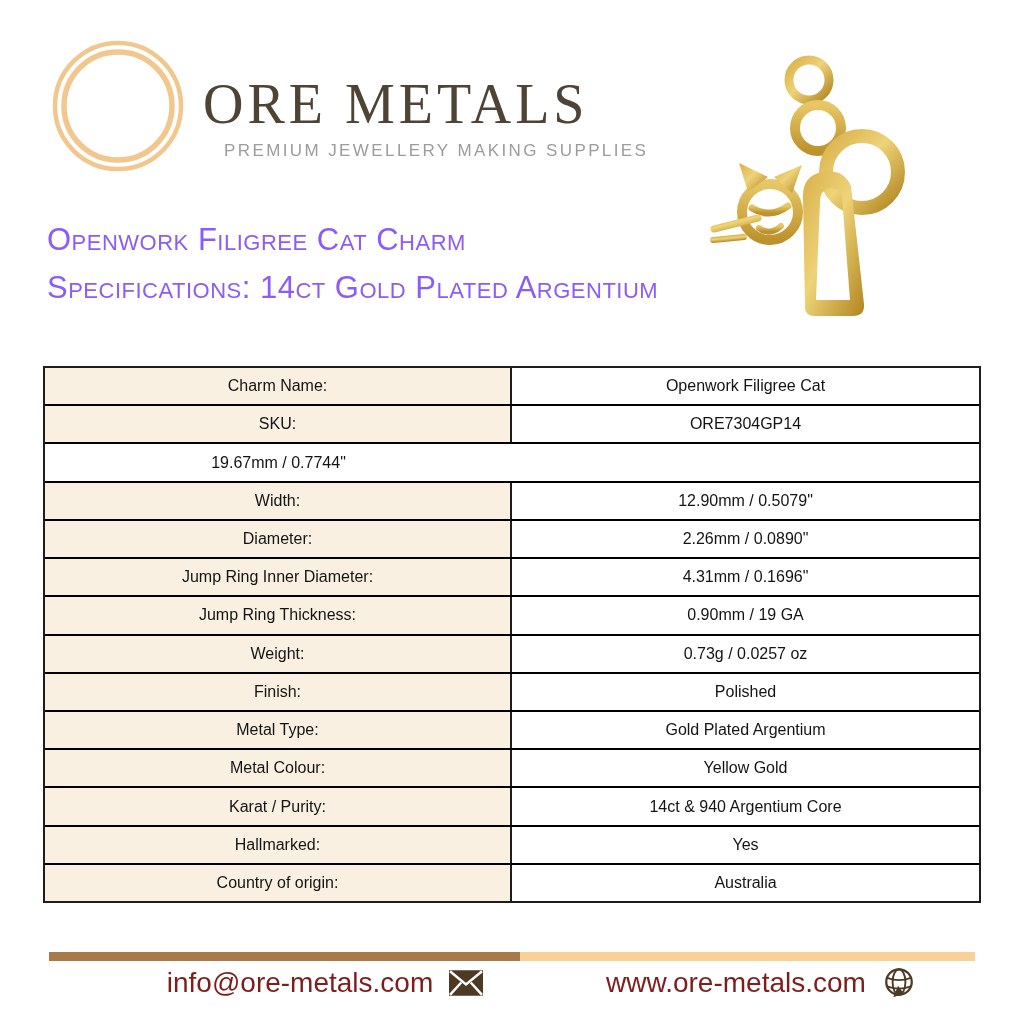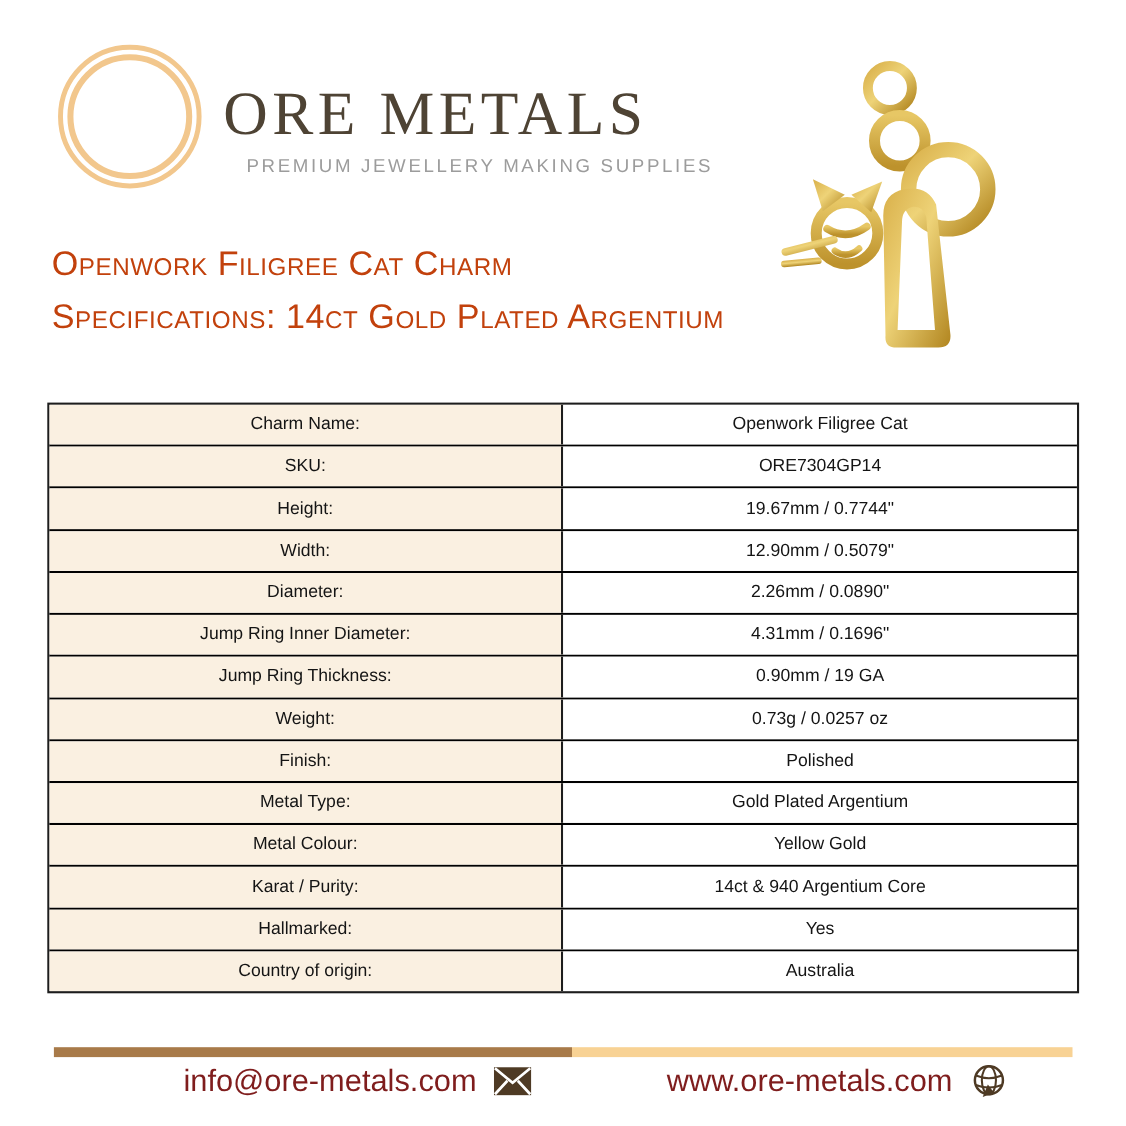--- a/index.html
+++ b/index.html
@@ -16,21 +16,21 @@
   }
   .brand-tagline{
     position:absolute;left:224px;top:141px;
     font-size:17px;letter-spacing:2.4px;color:#9c9c9c;white-space:nowrap;
   }
   
   .charm{position:absolute;left:702px;top:16px;width:290px;height:330px;}
   
   .title-line{
     position:absolute;left:47px;
-    font-size:31px;color:#c2410c;font-variant:small-caps;
+    font-size:31px;color:#8b5cf6;font-variant:small-caps;
     letter-spacing:0.5px;white-space:nowrap;
   }
   .title-1{top:222px;}
   .title-2{top:270px;}
   
   .spec-table{
     position:absolute;left:43px;top:366px;width:938px;height:537px;
     display:flex;flex-direction:column;
     border:2px solid #1d1d1d;box-sizing:border-box;
   }
@@ -111,21 +111,20 @@
       <div class="spec-cell spec-label">Charm Name:</div>
       <div class="spec-cell spec-value">Openwork Filigree Cat</div>
     </div>
 
     <div class="spec-row">
       <div class="spec-cell spec-label">SKU:</div>
       <div class="spec-cell spec-value">ORE7304GP14</div>
     </div>
 
     <div class="spec-row">
-      <div class="spec-cell spec-label">Height:</div>
       <div class="spec-cell spec-value">19.67mm / 0.7744"</div>
     </div>
 
     <div class="spec-row">
       <div class="spec-cell spec-label">Width:</div>
       <div class="spec-cell spec-value">12.90mm / 0.5079"</div>
     </div>
 
     <div class="spec-row">
       <div class="spec-cell spec-label">Diameter:</div>

